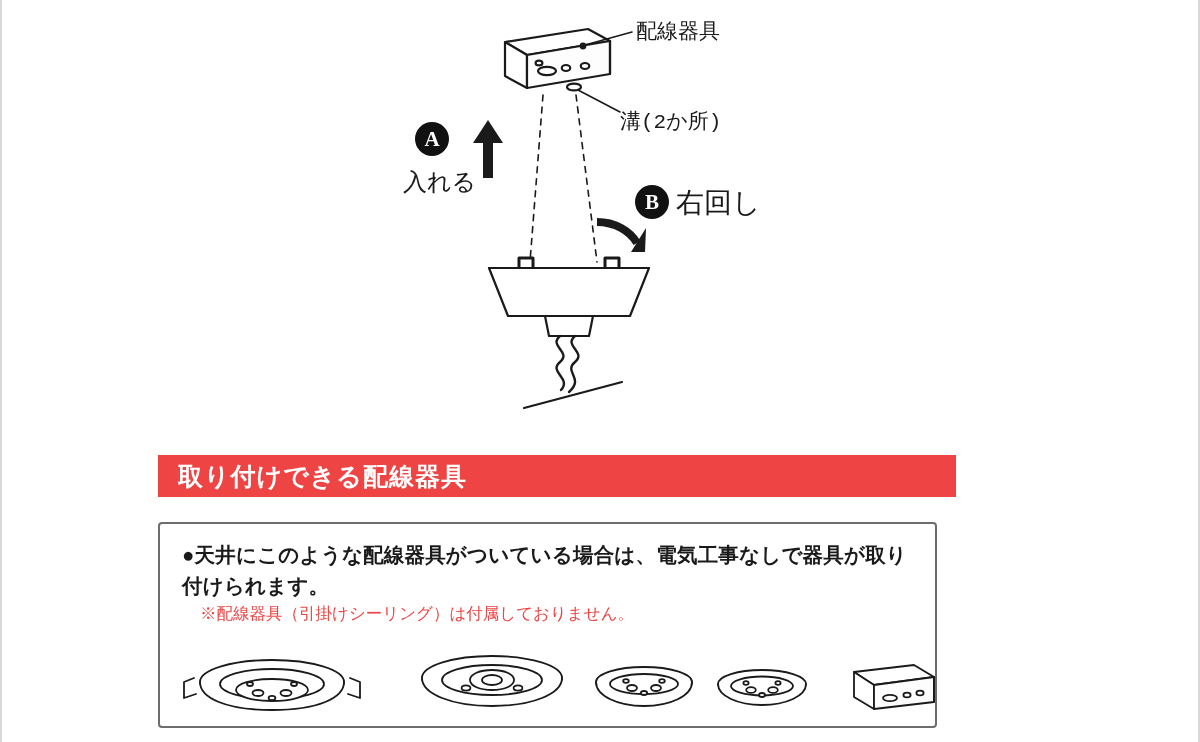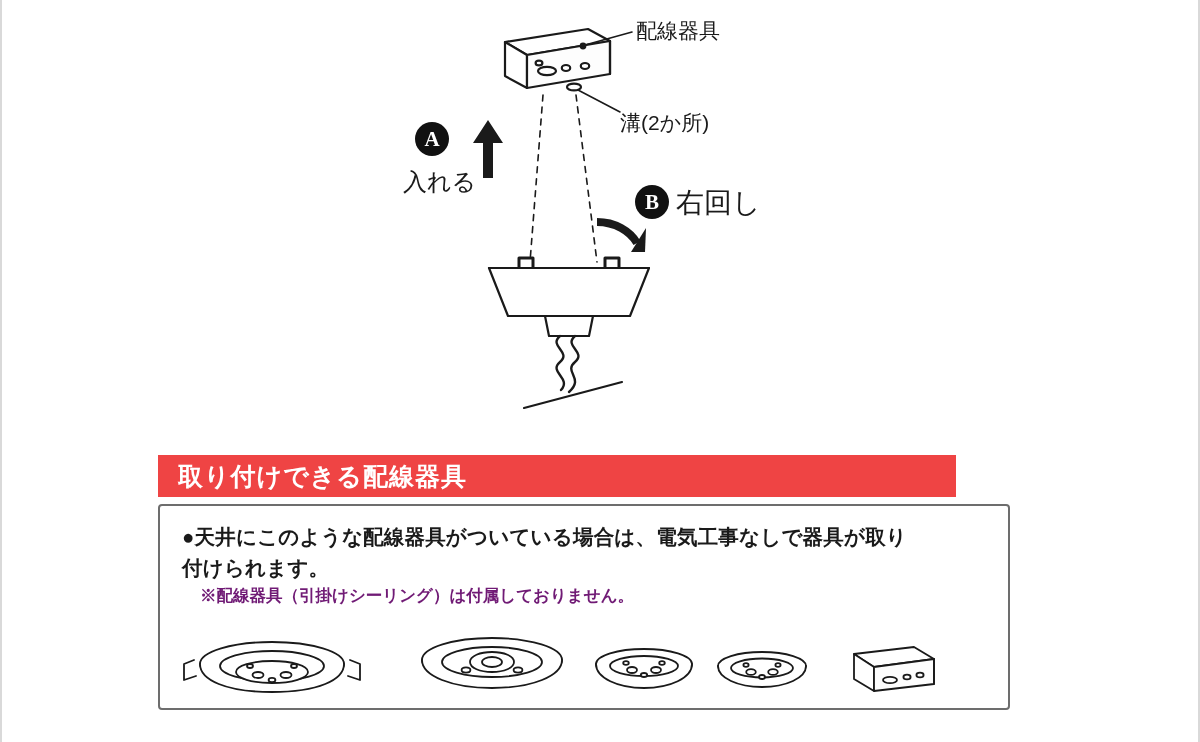--- a/index.html
+++ b/index.html
@@ -18,21 +18,21 @@
   }
   .edge-left { left:0; }
   .edge-right { right:0; }
 
   
   .diagram { position:absolute; left:0; top:0; width:1200px; height:440px;text-align:center; }
 
   .lbl { position:absolute; white-space:nowrap; line-height:1.2; }
 
   .lbl-device  { left:636px; top:18px;  font-size:21px; }
-  .lbl-groove  { left:620px; top:110px; font-size:21px; }
+  .lbl-groove  { left:620px; top:110px; font-size:21px;font-family:Liberation Mono, monospace; }
   .lbl-note    { left:626px; top:58px;  font-size:25px; color:#e8000d; font-weight:bold; }
 
   .lbl-insert  { left:403px; top:168px; font-size:24px; }
   .lbl-right   { left:676px; top:186px; font-size:28px; }
 
   .badge {
     position:absolute;
     width:34px; height:34px; border-radius:50%;
     background:#111; color:#fff;
     font-size:21px; font-weight:bold;
@@ -53,34 +53,34 @@
     letter-spacing:1px;
   }
   .section-title::after {
     content:"";
     position:absolute; right:-0px; top:0;
     width:0; height:0;
   }
 
   
   .panel {
-    position:absolute; left:158px; top:504px;
-    width:852px; height:206px;
+    position:absolute; left:158px; top:522px;
+    width:779px; height:206px;
     border:2px solid #6d6d6d;
     border-radius:4px;
     background:#fff;
   }
   .panel-text1 {
     position:absolute; left:22px; top:16px; width:740px;
     font-size:20.5px; font-weight:bold; line-height:1.5;
     letter-spacing:0.2px;
   }
   .panel-text2 {
     position:absolute; left:40px; top:78px; width:720px;
-    font-size:16.5px; line-height:1.4; color:#701a75;font-weight:bold;
+    font-size:16.5px; line-height:1.4; color:#ef4444;
   }
   .fixtures {
     position:absolute; left:14px; top:112px; width:770px; height:88px;
   }
 </style>
 </head>
 <body>
 
 <div class="edge-left"></div>
 <div class="edge-right"></div>

